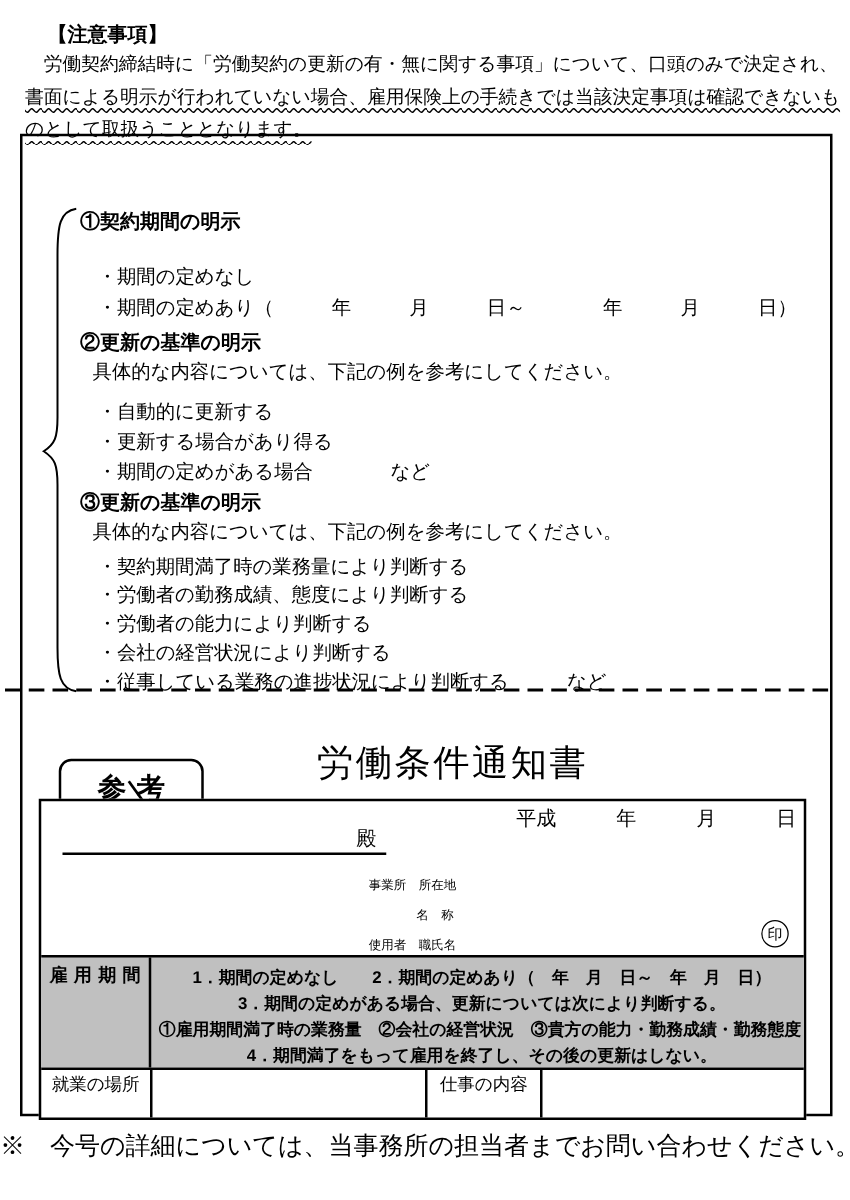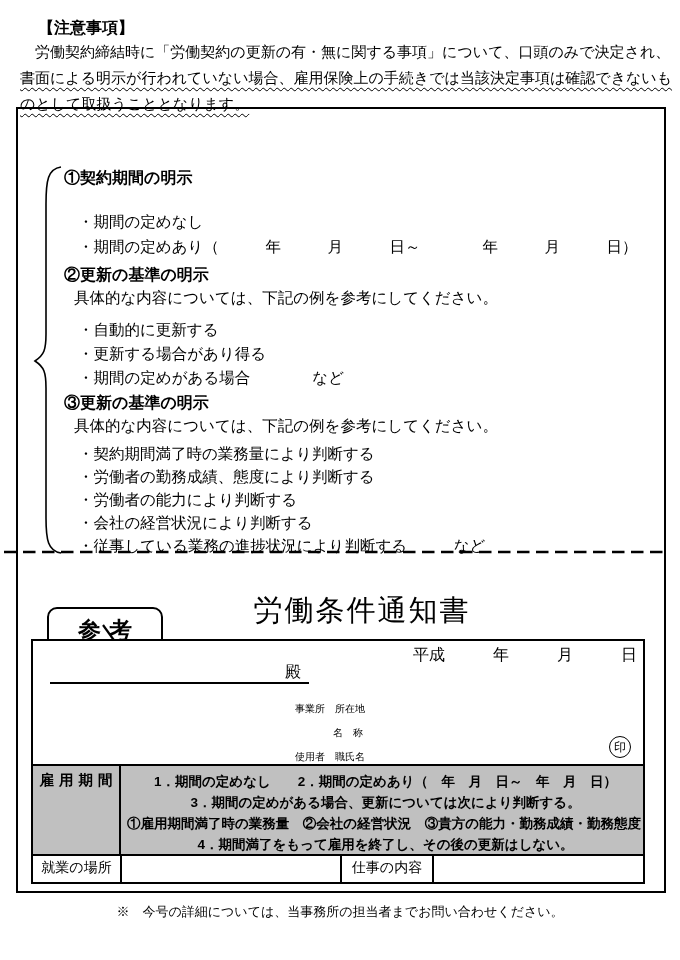--- a/index.html
+++ b/index.html
@@ -91,28 +91,28 @@
     letter-spacing:5px; text-indent:5px;
   }
   .gray-content {
     flex:1; padding:5px 2px 0 9px;
     font-family:"Liberation Sans",sans-serif; font-weight:bold;
     font-size:13.5px; line-height:21px;text-align:center;
   }
   .gray-content div { white-space:nowrap; }
   .gc-3 { margin-left:-3px; }
 
-  .tbl-bottom { display:flex; border-top:2px solid #000; height:28px; font-size:14px; font-family:"Liberation Sans",sans-serif; }
+  .tbl-bottom { display:flex; border-top:2px solid #000; height:40px; font-size:14px; font-family:"Liberation Sans",sans-serif; }
   .tbl-bottom .cell { height:100%; line-height:22px; text-align:center; }
   .bc-1 { width:89px; border-right:2px solid #000; }
   .bc-2 { width:220px; border-right:2px solid #000; }
   .bc-3 { width:92px; border-right:2px solid #000; }
   .bc-4 { flex:1; }
 
-  .footer-note { position:absolute; left:0; top:903px; width:680px; text-align:center; font-size:13px; white-space:nowrap; }
+  .footer-note { position:absolute; left:0; top:903px; width:680px; text-align:center; font-size:20px; white-space:nowrap; }
 </style>
 </head>
 <body>
 
 <div class="page">
 
   <div class="notice">
     <div class="notice-title">【注意事項】</div>
     <div class="notice-line">　労働契約締結時に「労働契約の更新の有・無に関する事項」について、口頭のみで決定され、</div>
     <div class="notice-line wavy">書面による明示が行われていない場合、雇用保険上の手続きでは当該決定事項は確認できないも</div>

